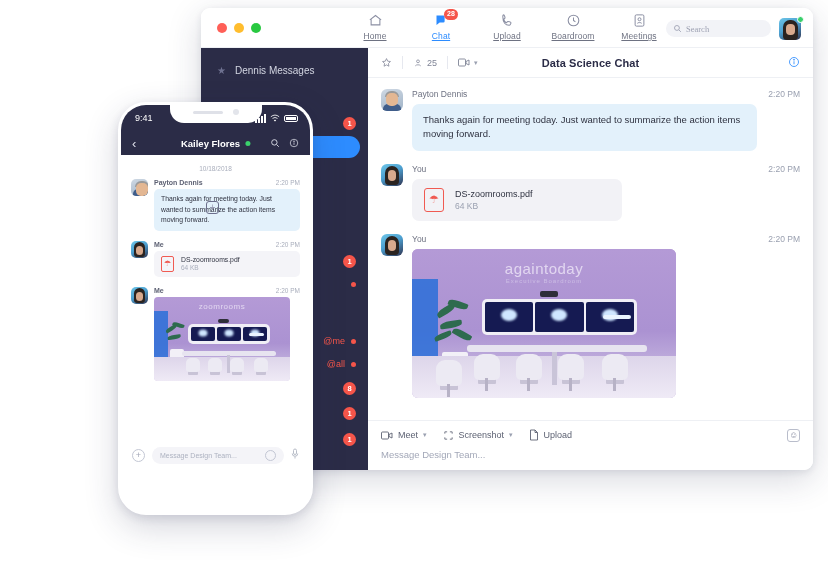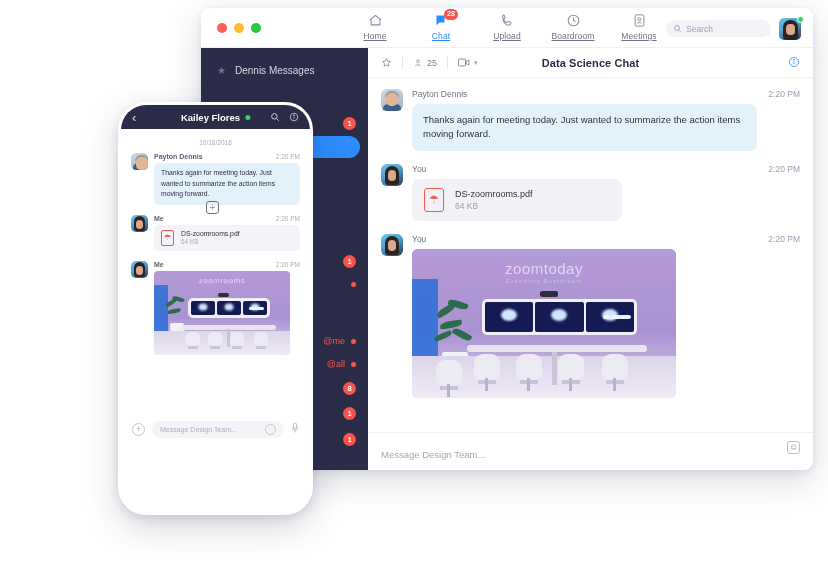--- a/index.html
+++ b/index.html
@@ -39,21 +39,21 @@
   .nav-item.active .nav-label { color: #2d8cff; }
   .nav-badge {
     position: absolute; top: -3px; left: 26px;
     background: #f5554a; color: #fff; font-size: 7px; line-height: 10px;
     min-width: 14px; height: 11px; border-radius: 6px; text-align: center;
     padding: 0 3px; font-weight: bold;
   }
   .search-box {
     position: absolute; right: 42px; top: 12px;
     width: 105px; height: 17px; background: #f2f3f7;
-    border-radius: 9px; display: flex; align-items: center; padding: 0 7px; gap: 4px;
+    border-radius: 9px; display: flex; align-items: center; padding: 0 7px; gap: 4px; font-family: Liberation Serif, serif;
   }
   .search-ph { font-size: 8.5px; color: #9ea2b3; }
   .avatar-top {
     position: absolute; right: 12px; top: 10px; width: 22px; height: 22px;
     border-radius: 5px; overflow: hidden;
     background: linear-gradient(150deg,#6ec6e8 0%,#4c9fd0 45%,#2f3350 100%);
   }
   .avatar-top .hair { position:absolute; left:4px; top:2px; width:15px; height:20px; background:#2a2320; border-radius:7px 7px 4px 4px; }
   .avatar-top .face { position:absolute; left:7px; top:6px; width:9px; height:11px; background:#d8a98d; border-radius:4px; }
   .av-status {
@@ -432,21 +432,21 @@
             </div>
             <div class="msg-main">
               <div class="msg-top">
                 <span class="msg-name">You</span>
                 <span class="msg-time">2:20 PM</span>
               </div>
               <div class="photo">
                 <div class="ph-wall"></div>
                 <div class="ph-blue"></div>
                 <div class="ph-logo">
-                  <div class="z1"><span>zoom</span><span>today</span></div>
+                  <div class="z1"><span>again</span><span>today</span></div>
                   <div class="z2">Executive Boardroom</div>
                 </div>
                 <div class="ph-plant">
                   <i style="left:2px;top:6px;width:20px;height:7px;transform:rotate(-30deg)"></i>
                   <i style="left:14px;top:0px;width:20px;height:7px;transform:rotate(20deg)"></i>
                   <i style="left:6px;top:20px;width:22px;height:7px;transform:rotate(-8deg)"></i>
                   <i style="left:18px;top:30px;width:20px;height:7px;transform:rotate(30deg)"></i>
                   <i style="left:0px;top:32px;width:18px;height:6px;transform:rotate(-20deg)"></i>
                 </div>
                 <div class="ph-pot"></div>
@@ -471,28 +471,73 @@
                 <div class="chair" style="left:146px"></div>
                 <div class="chair" style="left:190px"></div>
                 <div class="chair" style="left:24px;bottom:12px"></div>
               </div>
             </div>
           </div>
 
         </div>
 
         <div class="composer">
+          <div class="comp-tools">
+            <div class="tool">
+              <svg width="12" height="9" viewBox="0 0 24 18" fill="none" stroke="currentColor" stroke-width="1.8">
+                  <rect x="1" y="2" width="14" height="14" rx="2"></rect>
+                  <path d="M16 7l6-3v10l-6-3z"></path>
+                </svg>
+              <span>Meet</span>
+              <span class="caret">▾</span>
+            </div>
+            <div class="tool">
+              <svg width="11" height="11" viewBox="0 0 24 24" fill="none" stroke="currentColor" stroke-width="1.8">
+                  <path d="M4 8V4h5M20 8V4h-5M4 16v4h5M20 16v4h-5"></path>
+                </svg>
+              <span>Screenshot</span>
+              <span class="caret">▾</span>
+            </div>
+            <div class="tool">
+              <svg width="10" height="12" viewBox="0 0 20 24" fill="none" stroke="currentColor" stroke-width="1.8">
+                  <path d="M3 2h9l5 5v15H3z"></path>
+                  <path d="M12 2v5h5"></path>
+                </svg>
+              <span>Upload</span>
+            </div>
+          </div>
           <div class="comp-input">Message Design Team...</div>
           <div class="emoji-btn">☺</div>
         </div>
       </div>
     </div>
   </div>
 
   <div class="phone">
+    <div class="ph-status">
+      <span>9:41</span>
+      <div class="notch">
+        <span class="sp"></span>
+        <span class="cam"></span>
+      </div>
+      <div class="st-right">
+        <span class="bars">
+            <i style="height:3px"></i>
+            <i style="height:5px"></i>
+            <i style="height:7px"></i>
+            <i style="height:9px"></i>
+          </span>
+        <svg width="10" height="8" viewBox="0 0 24 18" fill="none" stroke="#fff" stroke-width="2">
+            <path d="M2 6a16 16 0 0 1 20 0"></path>
+            <path d="M6 10a10 10 0 0 1 12 0"></path>
+            <circle cx="12" cy="15" r="1.3" fill="#fff"></circle>
+          </svg>
+        <span class="batt"></span>
+      </div>
+    </div>
 
     <div class="ph-nav">
       <span class="ph-back">‹</span>
       <div class="ph-title">
         <span>Kailey Flores</span>
         <span class="online"></span>
       </div>
       <div class="ph-nav-right">
         <svg width="10" height="10" viewBox="0 0 24 24" fill="none" stroke="currentColor" stroke-width="2.2">
             <circle cx="10.5" cy="10.5" r="6.5"></circle>

